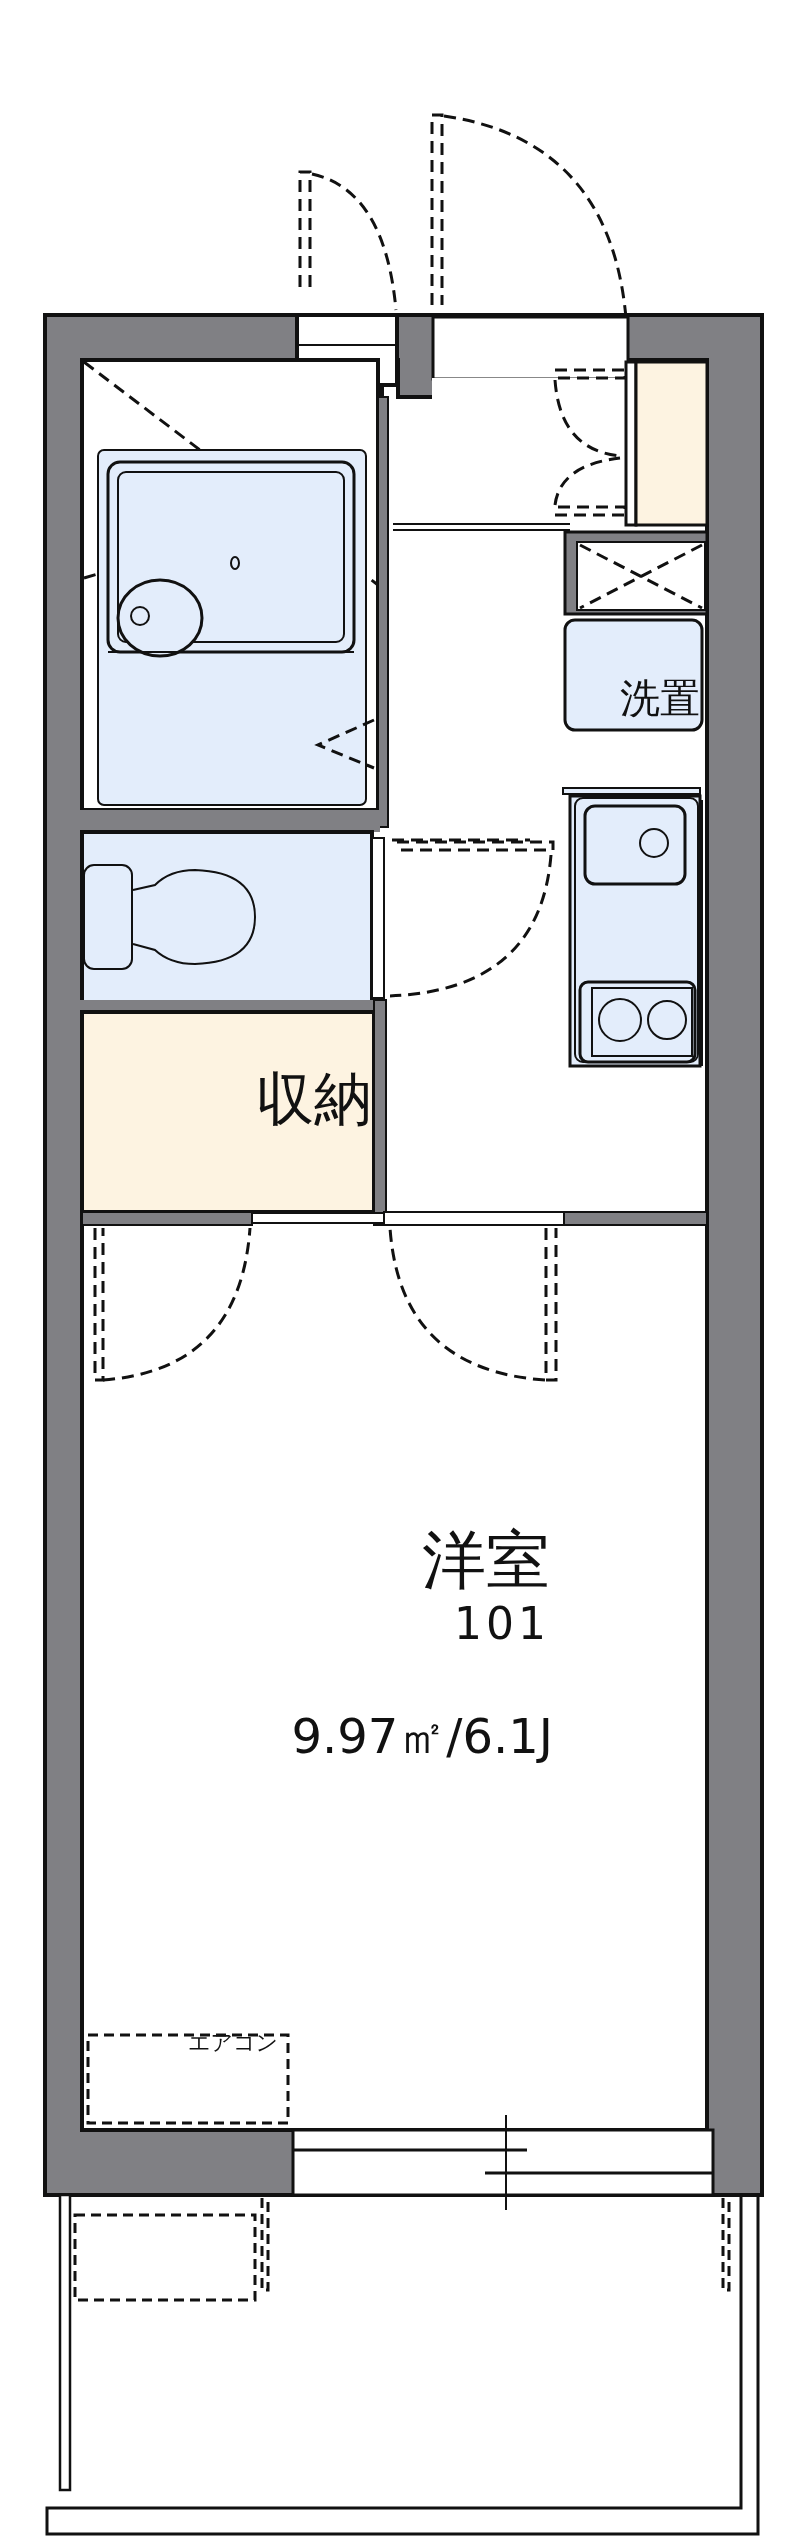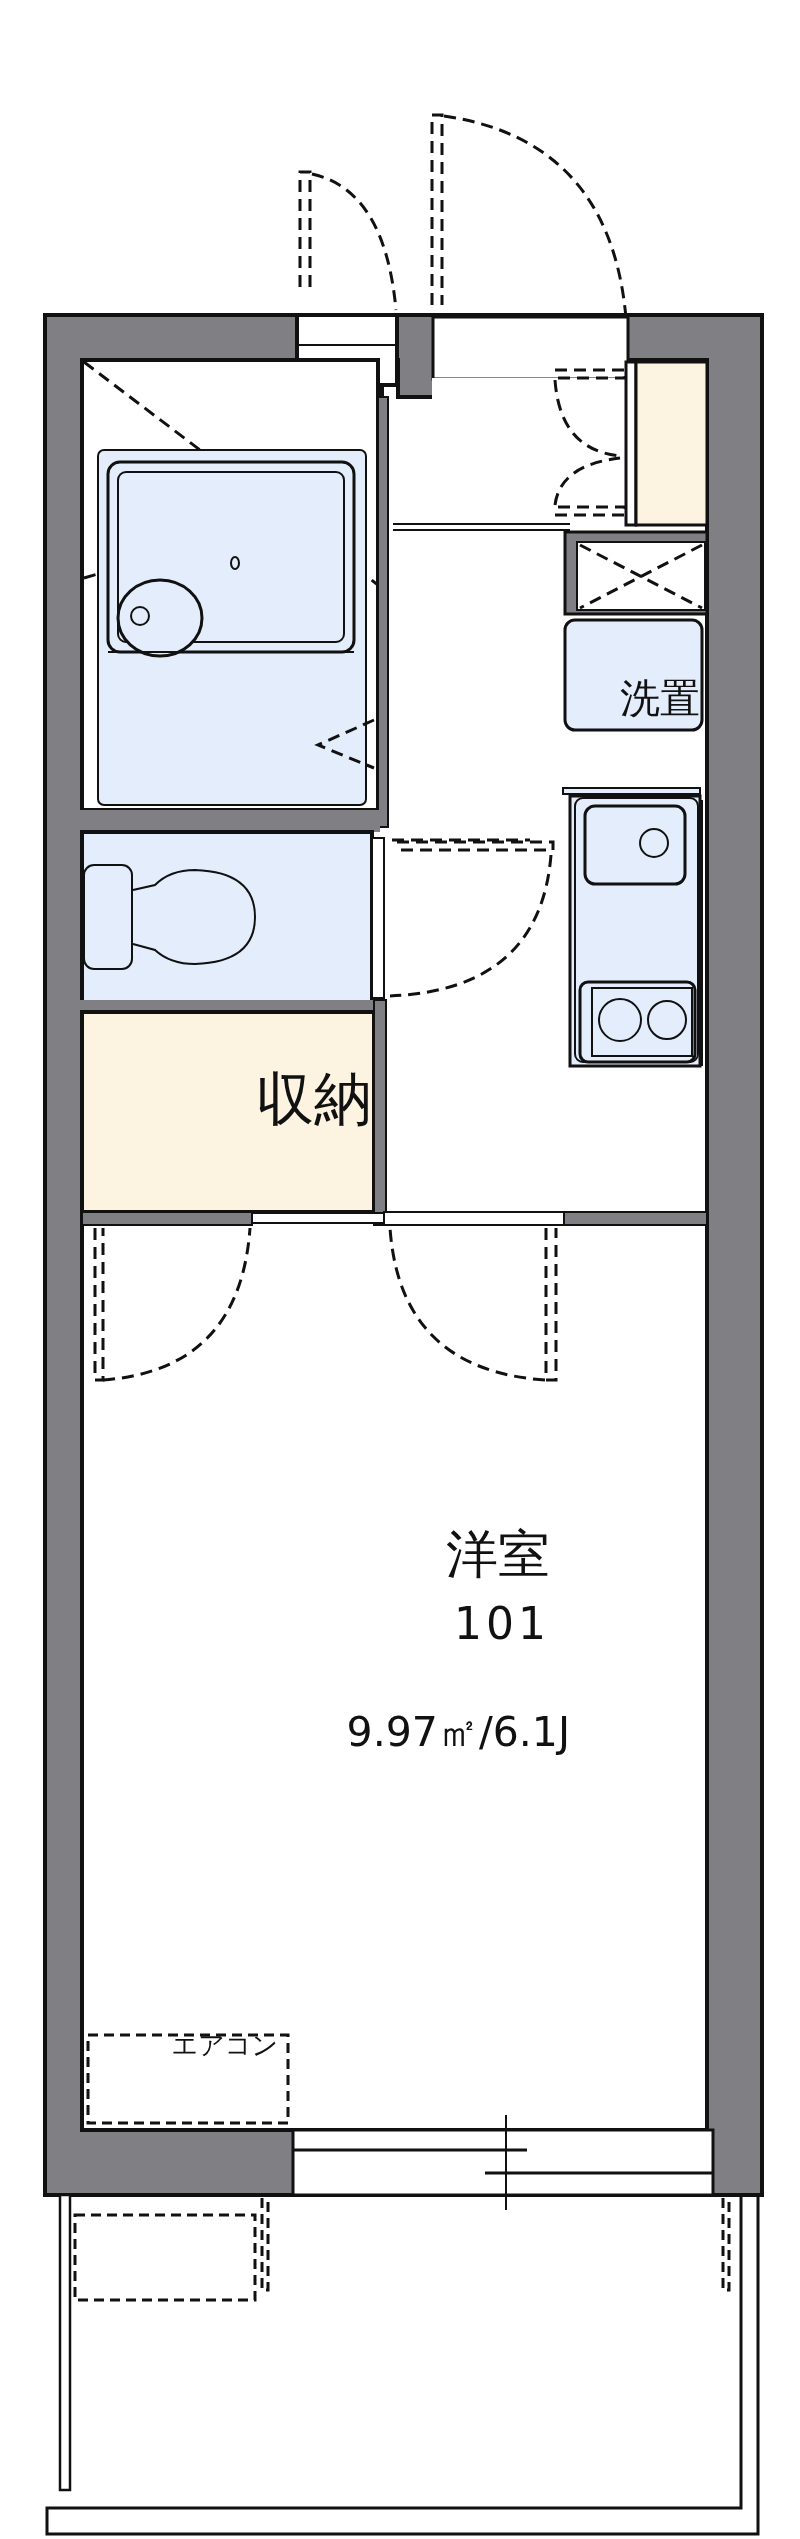--- a/index.html
+++ b/index.html
@@ -1,24 +1,24 @@
 <!DOCTYPE html>
 <html><head>
 <meta charset="utf-8">
 <style>
   html, body { margin:0; padding:0; background:#ffffff; }
   body { width:800px; height:2539px; position:relative; overflow:hidden; font-family:"DejaVu Sans", sans-serif; }
   #plan { position:absolute; left:0; top:0; width:800px; height:2539px; }
   .label { position:absolute; color:#111; text-align:right; white-space:nowrap; line-height:1; }
-  .lbl-room { left:250px; width:300px; top:1528px; font-size:52px; }
+  .lbl-room { left:250px; width:300px; top:1528px; font-size:64px; }
   .lbl-num { left:250px; width:300px; top:1602px; font-size:44px; letter-spacing:4px; }
-  .lbl-area { left:230px; width:340px; top:1712px; font-size:41px; }
+  .lbl-area { left:213px; width:340px; top:1712px; font-size:48px; }
   .lbl-closet { left:82px; width:290px; top:1075px; font-size:58px;font-family:Liberation Mono, monospace; }
   .lbl-wash { left:565px; width:135px; top:678px; font-size:40px; }
-  .lbl-ac { left:98px; width:180px; top:2032px; font-size:26px; }
+  .lbl-ac { left:98px; width:180px; top:2032px; font-size:22px; }
 </style>
 </head>
 <body>
 
 <svg id="plan" viewBox="0 0 800 2539" xmlns="http://www.w3.org/2000/svg">
 
   <g fill="none" stroke="#111" stroke-width="3" stroke-dasharray="12 7">
     <path d="M300 287 L300 172 L310 172 L310 287"></path>
     <path d="M312 174 Q385 190 396 310"></path>
     <path d="M432 305 L432 115 L442 115 L442 305"></path>

